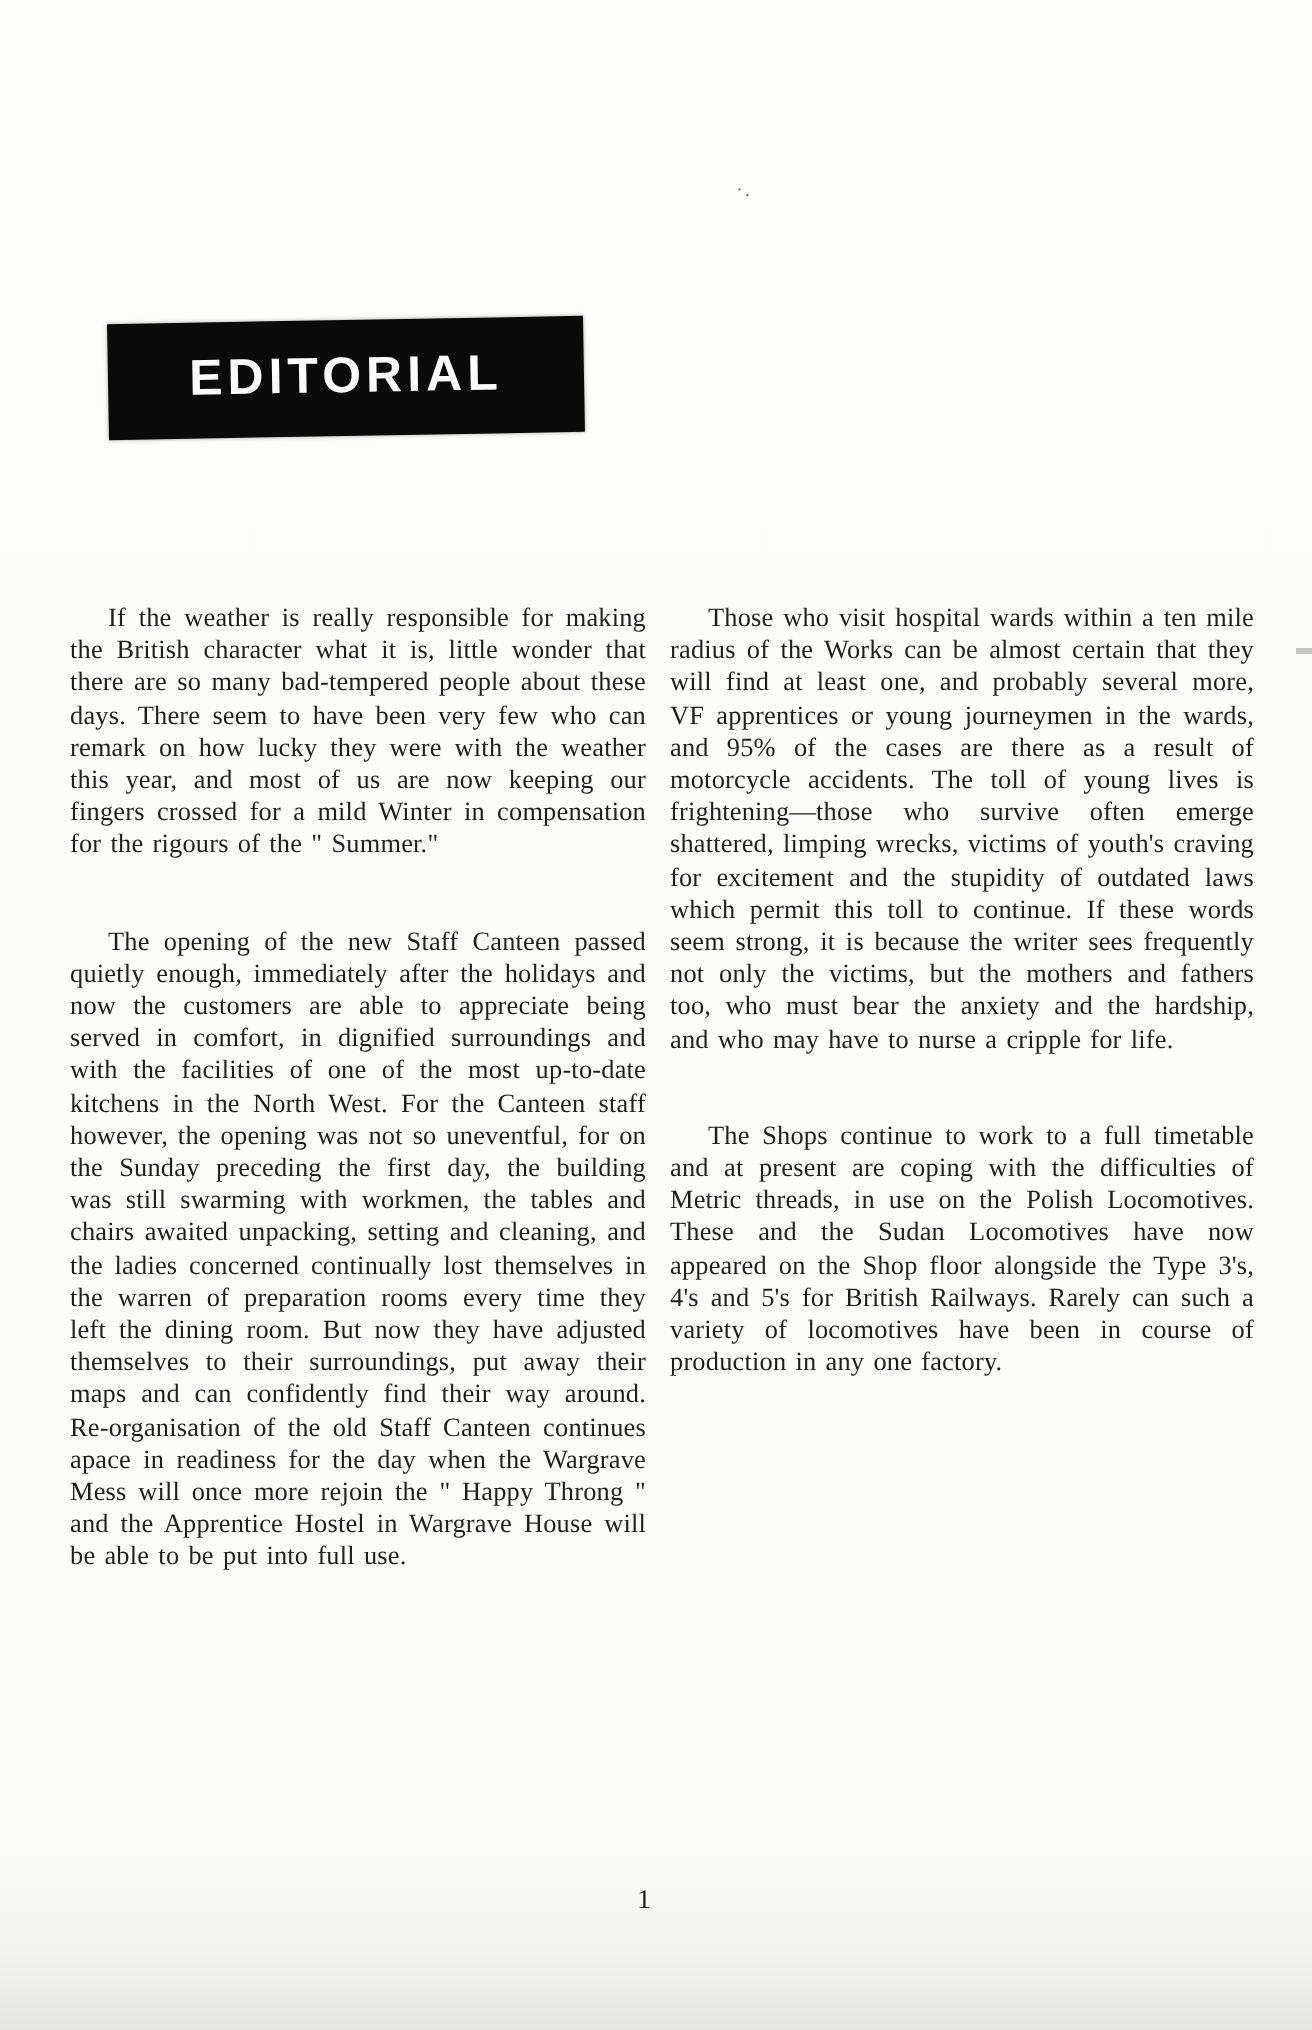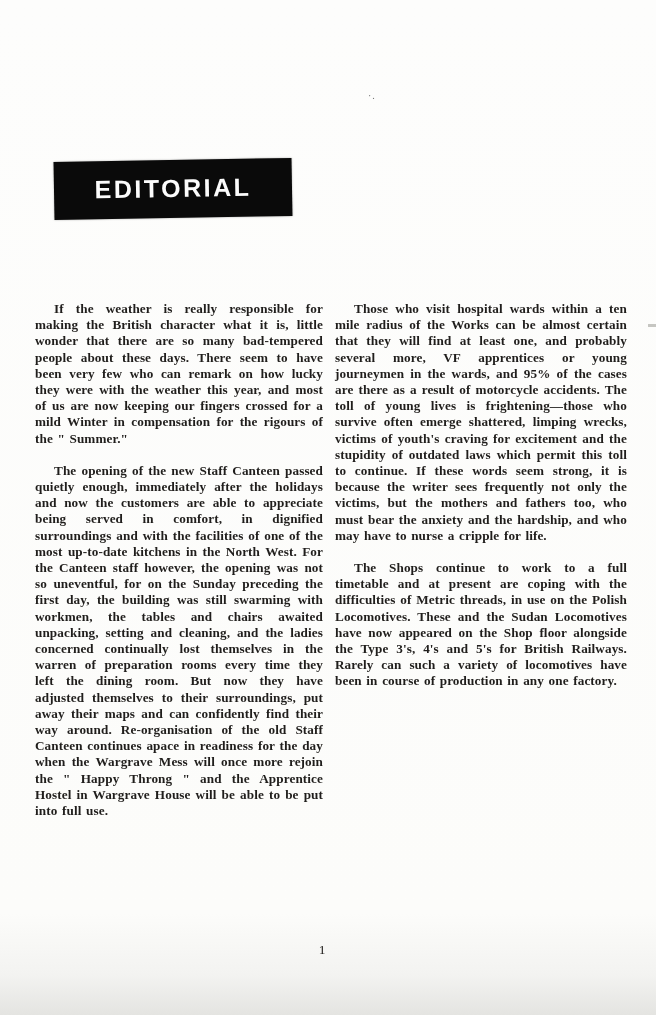--- a/index.html
+++ b/index.html
@@ -31,33 +31,32 @@
     letter-spacing: 2.5px;
     color: #fcfcfc;
     padding-bottom: 2px;
   }
   .columns {
     position: absolute;
     left: 35px; top: 301px;
     width: 592px;
     display: flex;
     gap: 12px;
-    font-weight: bold;
   }
   .col {
     text-align: justify;
     font-size: 13.2px;
     line-height: 16.2px;
     word-spacing: 0.09em;
     letter-spacing: 0.1px;
   }
   .col-left  { width: 288px; }
   .col-right { width: 292px; }
   .col p { margin: 0; text-indent: 19px; }
-  .col p + p { margin-top: 16px; }
+  .col p + p { margin-top: 32px; }
   .page-number {
     position: absolute;
     left: 308px; top: 942px;
     width: 28px;
     text-align: center;
     font-size: 13.5px;
     color: #1c1a18;
   }
   .top-mark {
     position: absolute;

